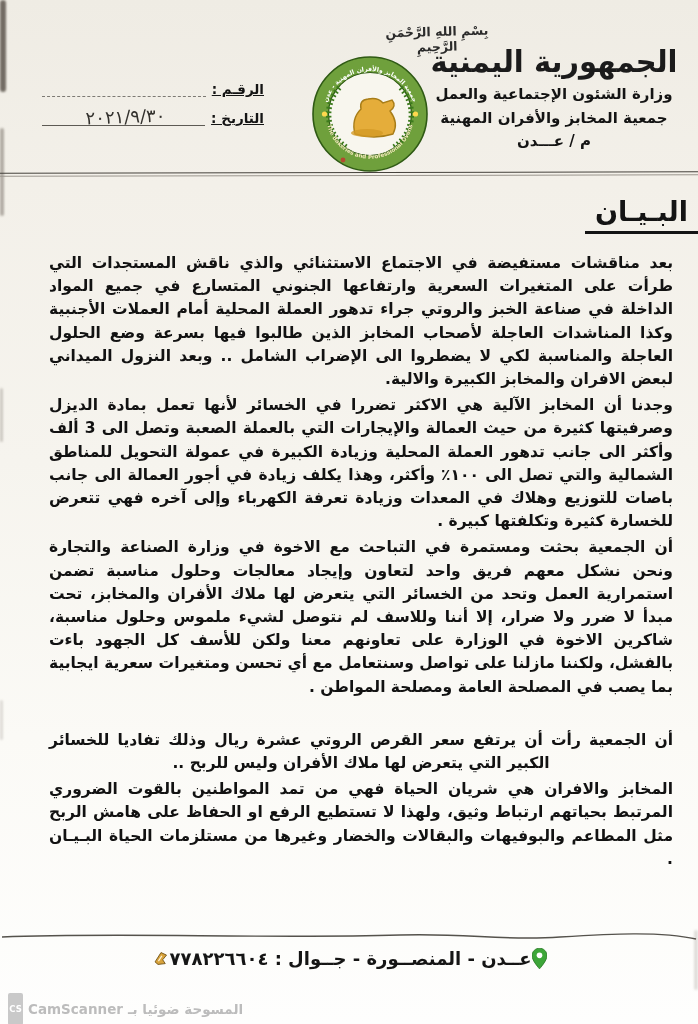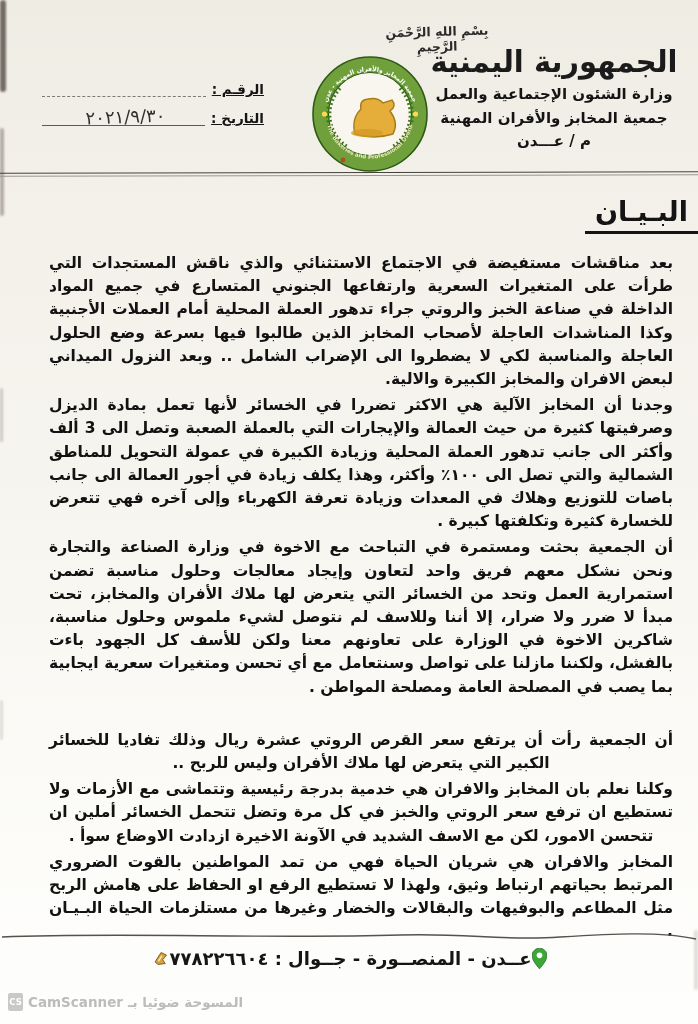--- a/index.html
+++ b/index.html
@@ -77,21 +77,21 @@
     direction:rtl; font-size:18px; font-weight:900; color:#151515;
   }
   .footer .addr { letter-spacing:.5px; }
 
   .watermark {
     position:absolute; left:8px; top:993px;
     display:flex; align-items:center; gap:5px;
     color:#bcbcbc; font-size:13.5px; font-weight:700;
   }
   .cs-badge {
-    width:15px; height:18px; background:#c9c9c9; color:#fff; border-radius:2px;
+    width:15px; height:32px; background:#c9c9c9; color:#fff; border-radius:2px;
     font-size:8.5px; font-weight:900; display:flex; align-items:center; justify-content:center;
   }
   .wm-ar { direction:rtl; font-weight:700; }
 </style>
 </head>
 <body>
 
 <div class="page">
 
   <div class="smudge sm1"></div>
@@ -155,21 +155,20 @@
 
   <div class="doc-title-wrap">
     <span class="doc-title">البـيـان</span>
   </div>
 
   <div class="body-text">
     <p>بعد مناقشات مستفيضة في الاجتماع الاستثنائي والذي ناقش المستجدات التي طرأت على المتغيرات السعرية وارتفاعها الجنوني المتسارع في جميع المواد الداخلة في صناعة الخبز والروتي جراء تدهور العملة المحلية أمام العملات الأجنبية وكذا المناشدات العاجلة لأصحاب المخابز الذين طالبوا فيها بسرعة وضع الحلول العاجلة والمناسبة لكي لا يضطروا الى الإضراب الشامل .. وبعد النزول الميداني لبعض الافران والمخابز الكبيرة والالية.</p>
     <p>وجدنا أن المخابز الآلية هي الاكثر تضررا في الخسائر لأنها تعمل بمادة الديزل وصرفيتها كثيرة من حيث العمالة والإيجارات التي بالعملة الصعبة وتصل الى 3 ألف وأكثر الى جانب تدهور العملة المحلية وزيادة الكبيرة في عمولة التحويل للمناطق الشمالية والتي تصل الى ١٠٠٪ وأكثر، وهذا يكلف زيادة في أجور العمالة الى جانب باصات للتوزيع وهلاك في المعدات وزيادة تعرفة الكهرباء وإلى آخره فهي تتعرض للخسارة كثيرة وتكلفتها كبيرة .</p>
     <p>أن الجمعية بحثت ومستمرة في التباحث مع الاخوة في وزارة الصناعة والتجارة ونحن نشكل معهم فريق واحد لتعاون وإيجاد معالجات وحلول مناسبة تضمن استمرارية العمل وتحد من الخسائر التي يتعرض لها ملاك الأفران والمخابز، تحت مبدأ لا ضرر ولا ضرار، إلا أننا وللاسف لم نتوصل لشيء ملموس وحلول مناسبة، شاكرين الاخوة في الوزارة على تعاونهم معنا ولكن للأسف كل الجهود باءت بالفشل، ولكننا مازلنا على تواصل وسنتعامل مع أي تحسن ومتغيرات سعرية ايجابية بما يصب في المصلحة العامة ومصلحة المواطن .</p>
     <p class="gap center-last">أن الجمعية رأت أن يرتفع سعر القرص الروتي عشرة ريال وذلك تفاديا للخسائر الكبير التي يتعرض لها ملاك الأفران وليس للربح ..</p>
-    <p class="center-last">وكلنا نعلم بان المخابز والافران هي خدمية بدرجة رئيسية وتتماشى مع الأزمات ولا تستطيع ان ترفع سعر الروتي والخبز في كل مرة وتضل تتحمل الخسائر أملين ان تتحسن الامور، لكن مع الاسف الشديد في الآونة الاخيرة ازدادت الاوضاع سوأ .</p>
     <p>المخابز والافران هي شريان الحياة فهي من تمد المواطنين بالقوت الضروري المرتبط بحياتهم ارتباط وثيق، ولهذا لا تستطيع الرفع او الحفاظ على هامش الربح مثل المطاعم والبوفيهات والبقالات والخضار وغيرها من مستلزمات الحياة البـيـان .</p>
   </div>
 
   <svg class="rule-wavy" viewBox="0 0 698 16">
     <path d="M2,9 C 120,4 260,11 400,7 C 470,5 500,13 560,9 C 610,6 660,3 696,11" stroke="#55524c" stroke-width="1.4" fill="none"></path>
   </svg>
 
   <div class="footer">
     <svg width="15" height="21" viewBox="0 0 16 22">
       <path d="M8 0 C3.6 0 0 3.6 0 8 c0 5.4 8 14 8 14 s8 -8.6 8 -14 C16 3.6 12.4 0 8 0 z" fill="#3da639" stroke="#20701e" stroke-width=".8"></path>

